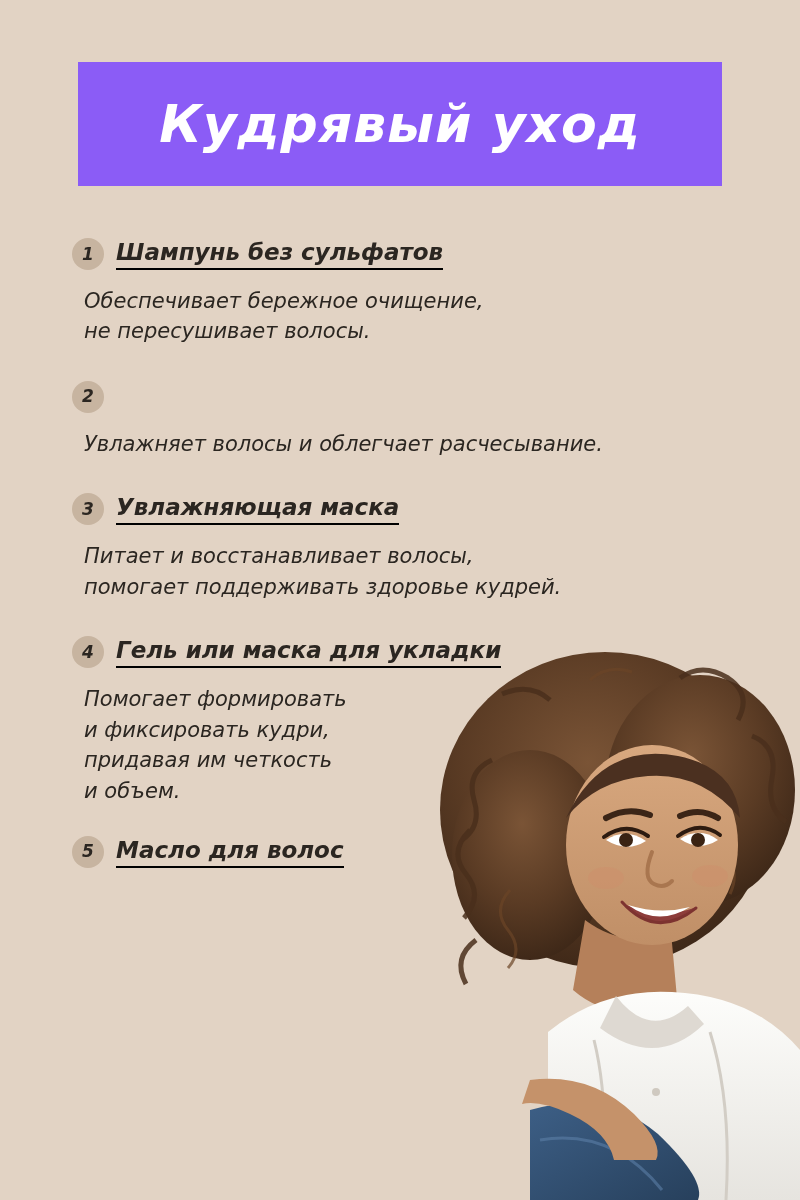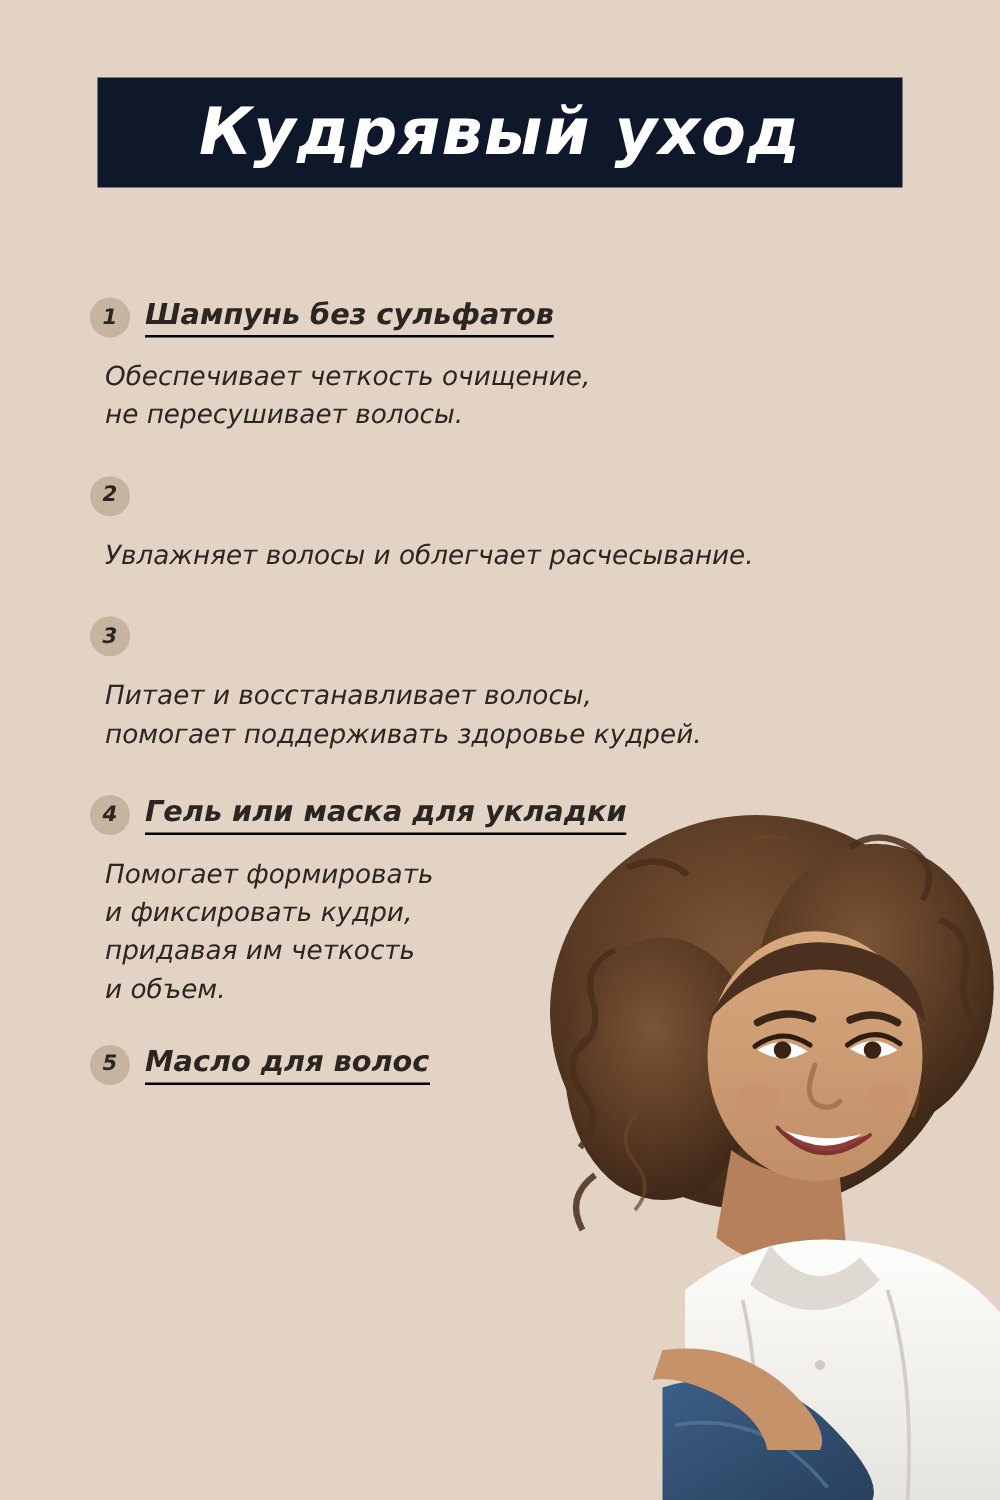--- a/index.html
+++ b/index.html
@@ -22,22 +22,22 @@
     background: #e2d3c4;
     overflow: hidden;
   }
 
   
   .title-band {
     position: absolute;
     left: 78px;
     top: 62px;
     width: 644px;
-    height: 88px;
-    background: #0f172a;
+    height: 124px;
+    background: #8b5cf6;
     display: flex;
     align-items: center;
     justify-content: center;
   }
   .title-text {
     font-family: "DejaVu Sans", sans-serif;
     font-style: italic;
     font-weight: bold;
     font-size: 52px;
     letter-spacing: 1px;
@@ -124,34 +124,35 @@
     <div class="title-text">Кудрявый уход</div>
   </div>
 
   <div class="steps">
 
     <div class="step step-gap-1">
       <div class="step-head">
         <div class="num-badge">1</div>
         <div class="step-title">Шампунь без сульфатов</div>
       </div>
-      <div class="step-desc">Обеспечивает четкость очищение,
+      <div class="step-desc">Обеспечивает бережное очищение,
 не пересушивает волосы.</div>
     </div>
 
     <div class="step step-gap-1">
       <div class="step-head">
         <div class="num-badge">2</div>
       </div>
       <div class="step-desc">Увлажняет волосы и облегчает расчесывание.</div>
     </div>
 
     <div class="step step-gap-1">
       <div class="step-head">
         <div class="num-badge">3</div>
+        <div class="step-title">Увлажняющая маска</div>
       </div>
       <div class="step-desc">Питает и восстанавливает волосы,
 помогает поддерживать здоровье кудрей.</div>
     </div>
 
     <div class="step step-gap-2">
       <div class="step-head">
         <div class="num-badge">4</div>
         <div class="step-title">Гель или маска для укладки</div>
       </div>

